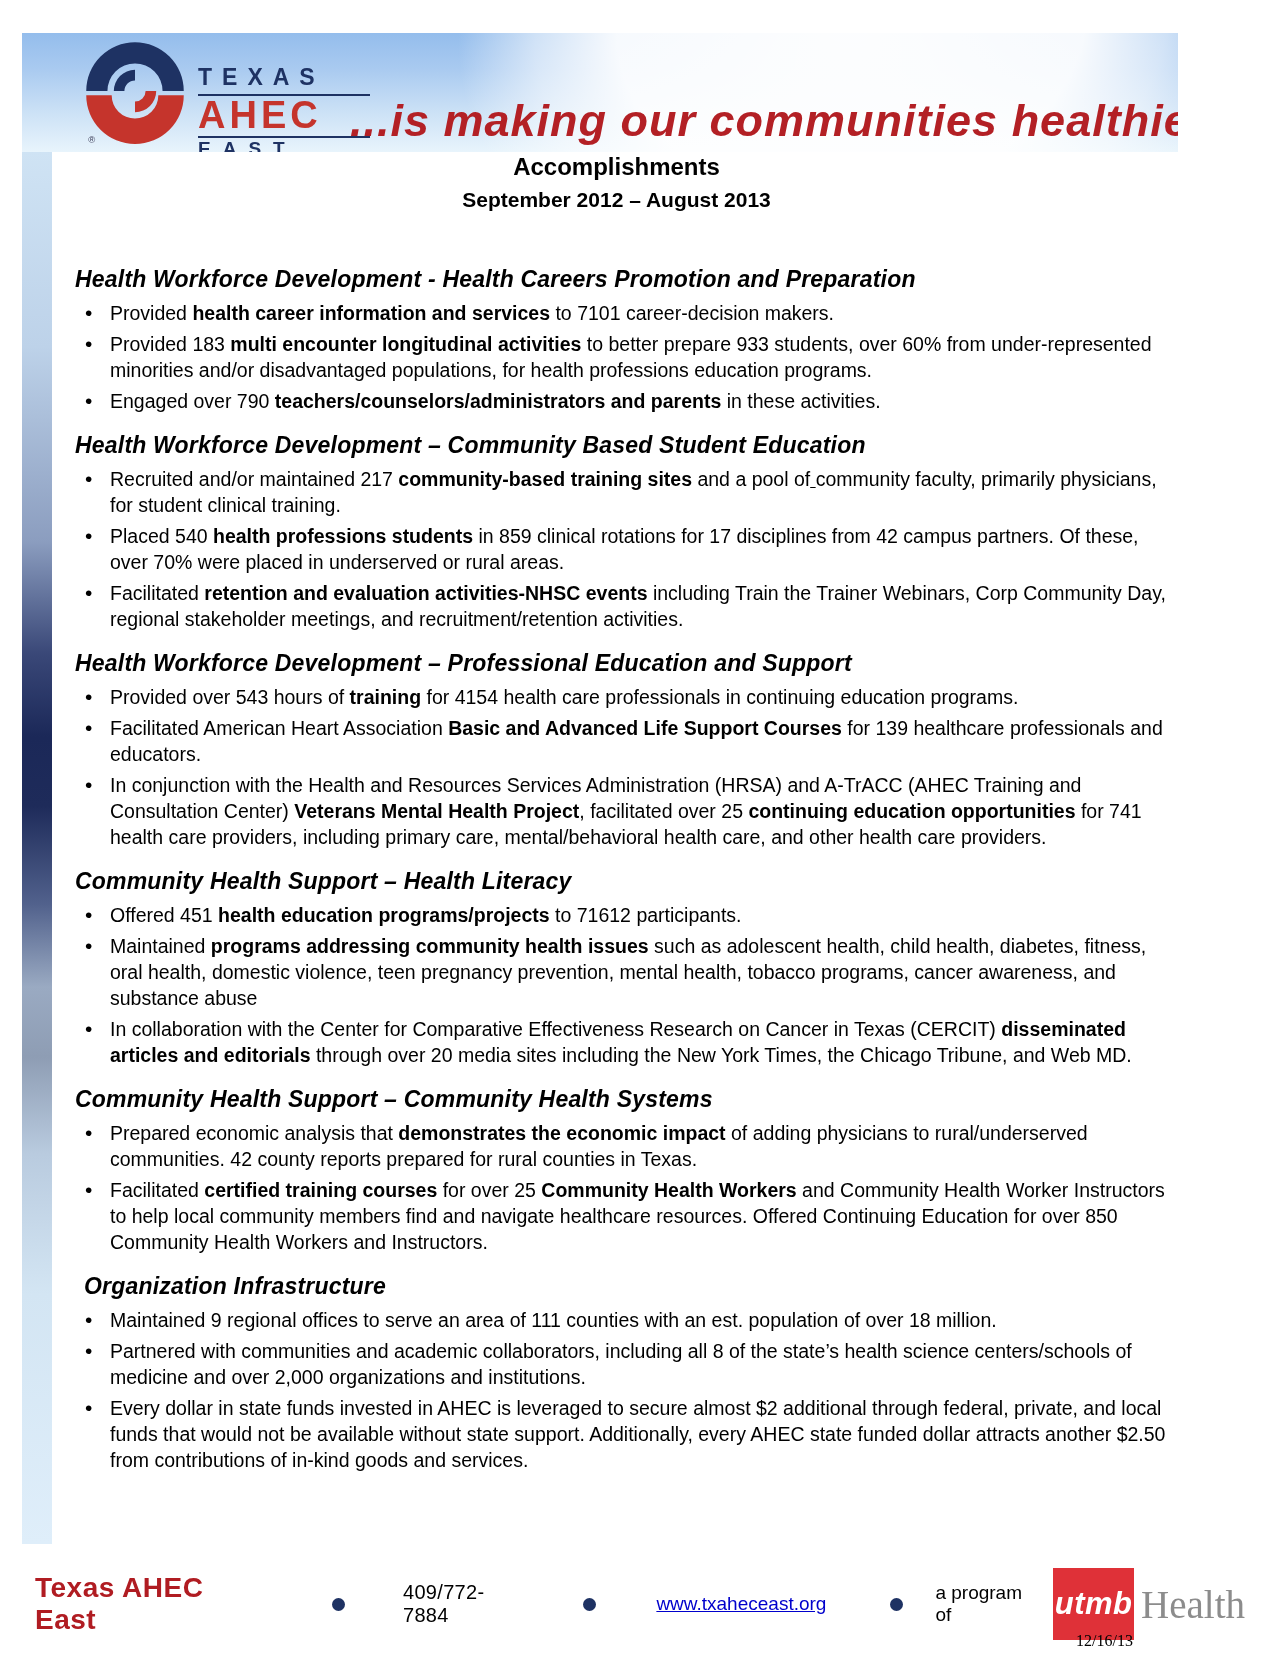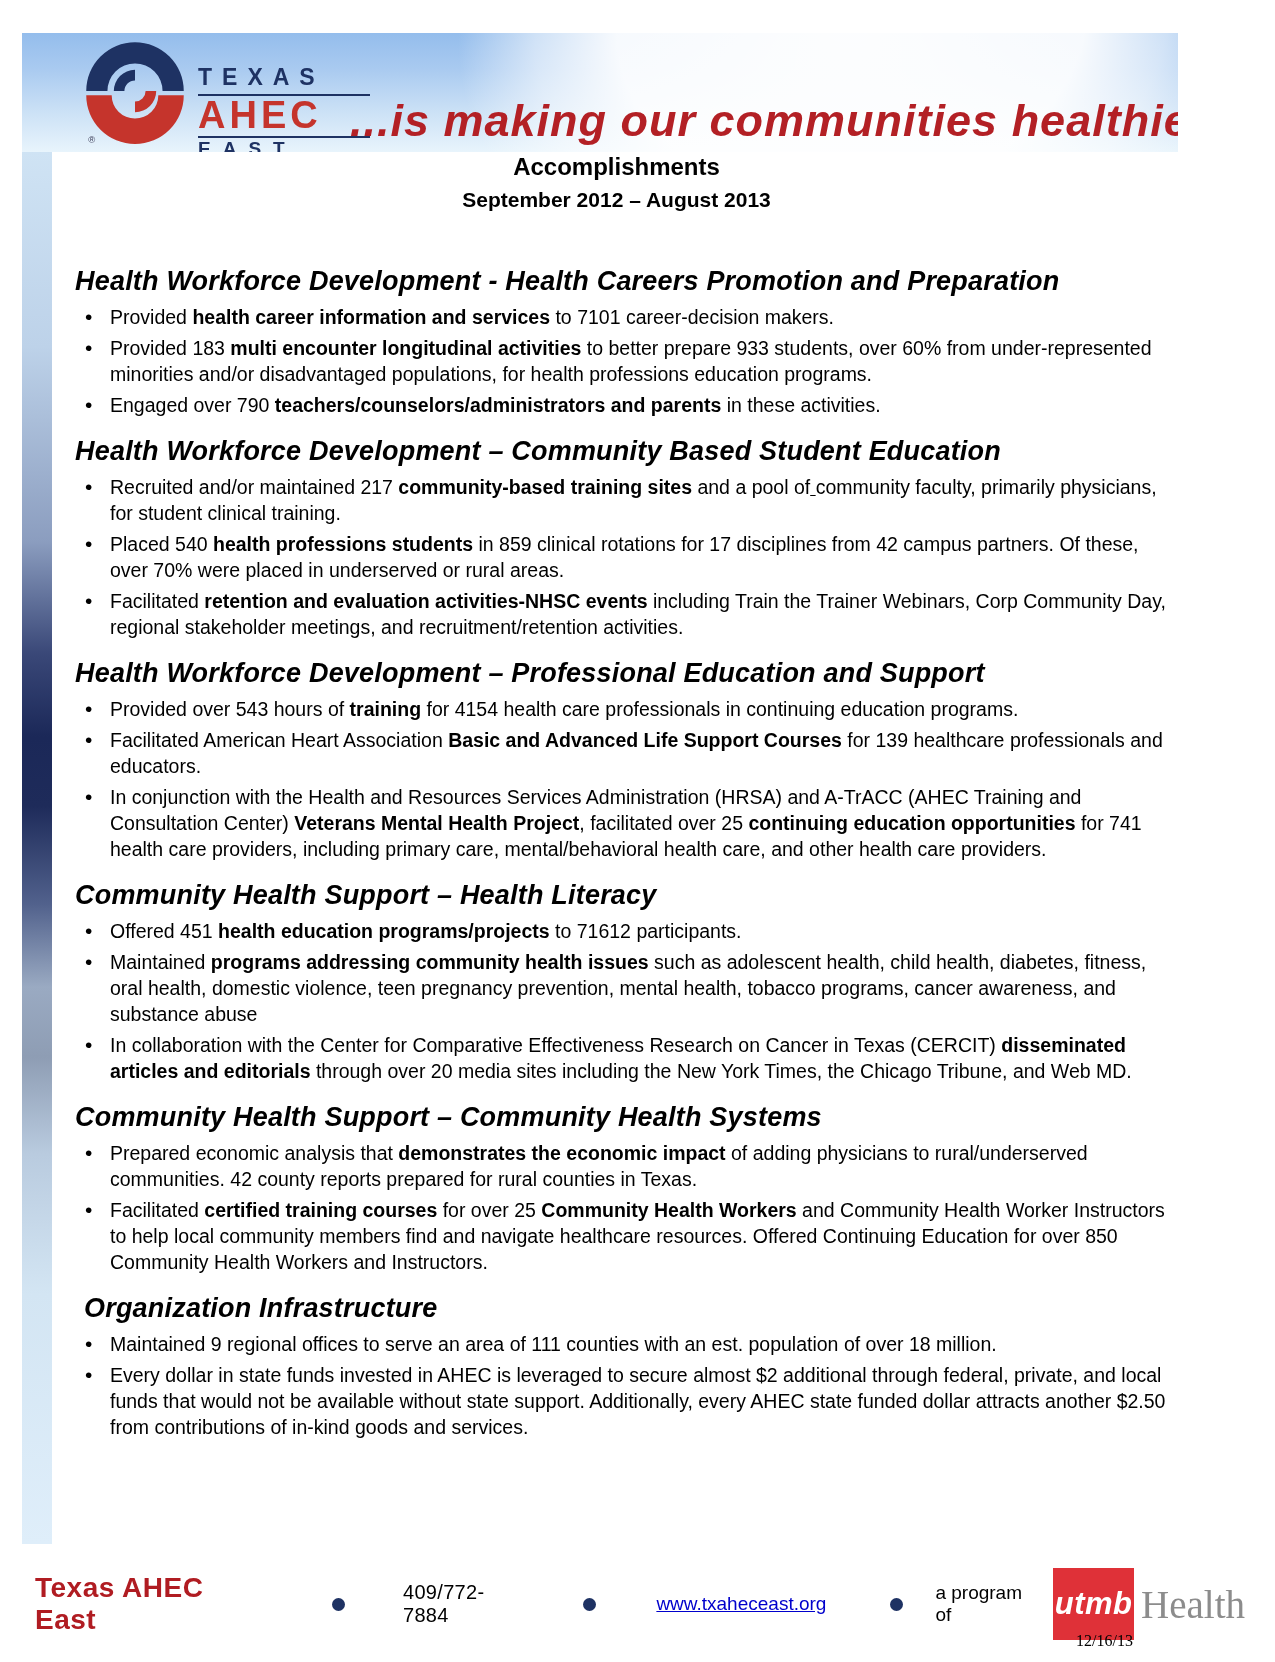--- a/index.html
+++ b/index.html
@@ -42,21 +42,21 @@
       #51618c 54%,#9aaac2 60%,#8e9db4 65%,#b9cbdf 72%,#d3e5f3 82%,#dfeefa 100%);
   }
   
   .title{position:absolute;top:153px;left:55px;width:1123px;text-align:center;
     font-size:24px;font-weight:bold;}
   .subtitle{position:absolute;top:188px;left:55px;width:1123px;text-align:center;
     font-size:21px;font-weight:bold;}
   
   #sections{position:absolute;top:248px;left:75px;width:1098px;}
   #sections h2{
-    font-size:27px;font-weight:bold;font-style:italic;
+    font-size:23px;font-weight:bold;font-style:italic;
     margin:18px 0 7px 0;letter-spacing:0.2px;
   }
   #sections h2.indent{padding-left:9px;}
   #sections ul{list-style:none;margin:0;padding:0;}
   #sections li{
     position:relative;padding-left:35px;font-size:19.5px;line-height:26px;margin:5px 0;
   }
   #sections li::before{
     content:"\2022";position:absolute;left:10px;top:0;font-size:21px;line-height:26px;
   }
@@ -150,20 +150,21 @@
       <h2>Community Health Support – Community Health Systems</h2>
       <ul>
         <li><span>Prepared economic analysis that </span><span class="b">demonstrates the economic impact</span><span> of adding physicians to rural/underserved communities. 42 county reports prepared for rural counties in Texas.</span></li>
         <li><span>Facilitated </span><span class="b">certified training courses</span><span> for over 25 </span><span class="b">Community Health Workers</span><span> and Community Health Worker Instructors to help local community members find and navigate healthcare resources. Offered Continuing Education for over 850 Community Health Workers and Instructors.</span></li>
       </ul>
     </section>
     <section>
       <h2 class="indent">Organization Infrastructure</h2>
       <ul>
         <li><span>Maintained 9 regional offices to serve an area of 111 counties with an est. population of over 18 million.</span></li>
+        <li><span>Partnered with communities and academic collaborators, including all 8 of the state’s health science centers/schools of medicine and over 2,000 organizations and institutions.</span></li>
         <li><span>Every dollar in state funds invested in AHEC is leveraged to secure almost $2 additional through federal, private, and local funds that would not be available without state support. Additionally, every AHEC state funded dollar attracts another $2.50 from contributions of in-kind goods and services.</span></li>
       </ul>
     </section>
   </main>
 
 <div class="footer">
   <span class="footer-brand">Texas AHEC East</span>
   <span class="dot dot-1"></span>
   <span class="footer-phone">409/772-7884</span>
   <span class="dot dot-2"></span>

